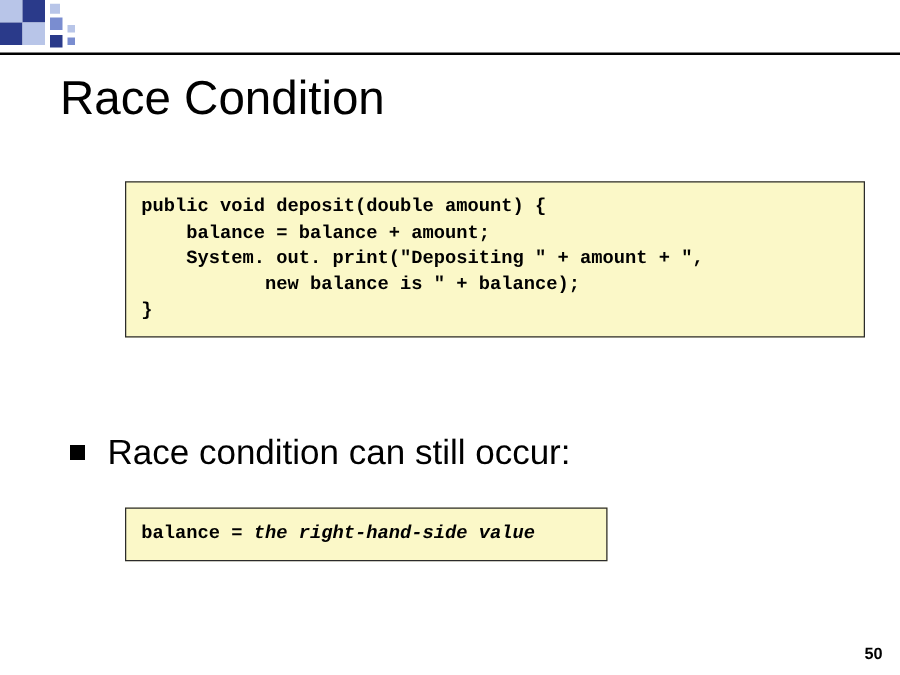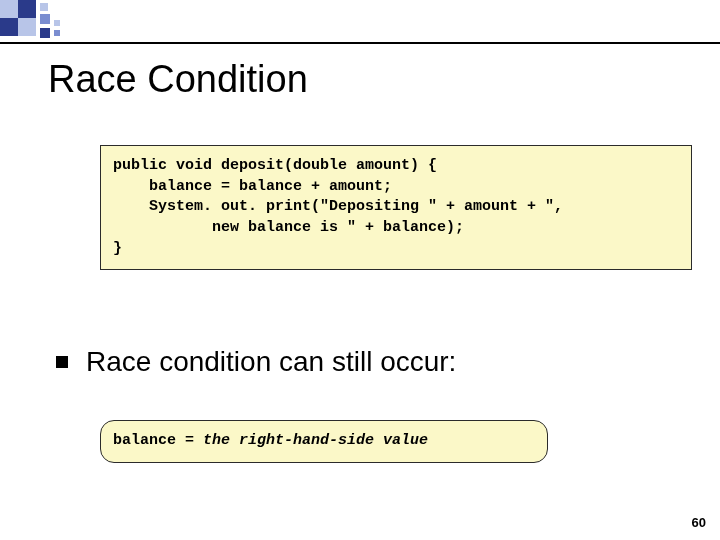--- a/index.html
+++ b/index.html
@@ -50,23 +50,22 @@
     background: #fbf8c8;
     padding: 10px 12px 10px 12px;
     box-sizing: border-box;
     margin-left: 30px;
   }
   .codebox.main {
     top: 145px;
     width: 592px;
   }
   .codebox.small {
-    top: 420px;
-    width: 448px;
-    border-radius: 14px;
+    top: 406px;
+    width: 386px;
   }
   .codebox pre {
     margin: 0;
     font-family: "Courier New", Courier, monospace;
     font-weight: bold;
     font-size: 15px;
     line-height: 1.38;
     white-space: pre;
     color: #000;
   }
@@ -130,13 +129,13 @@
 
 <div class="bullet-row">
   <div class="bullet"></div>
   <div class="bullet-text">Race condition can still occur:</div>
 </div>
 
 <div class="codebox small">
   <pre><span>balance = </span><span class="italic">the right-hand-side value</span></pre>
 </div>
 
-<div class="pagenum">60</div>
+<div class="pagenum">50</div>
 
 </body></html>

